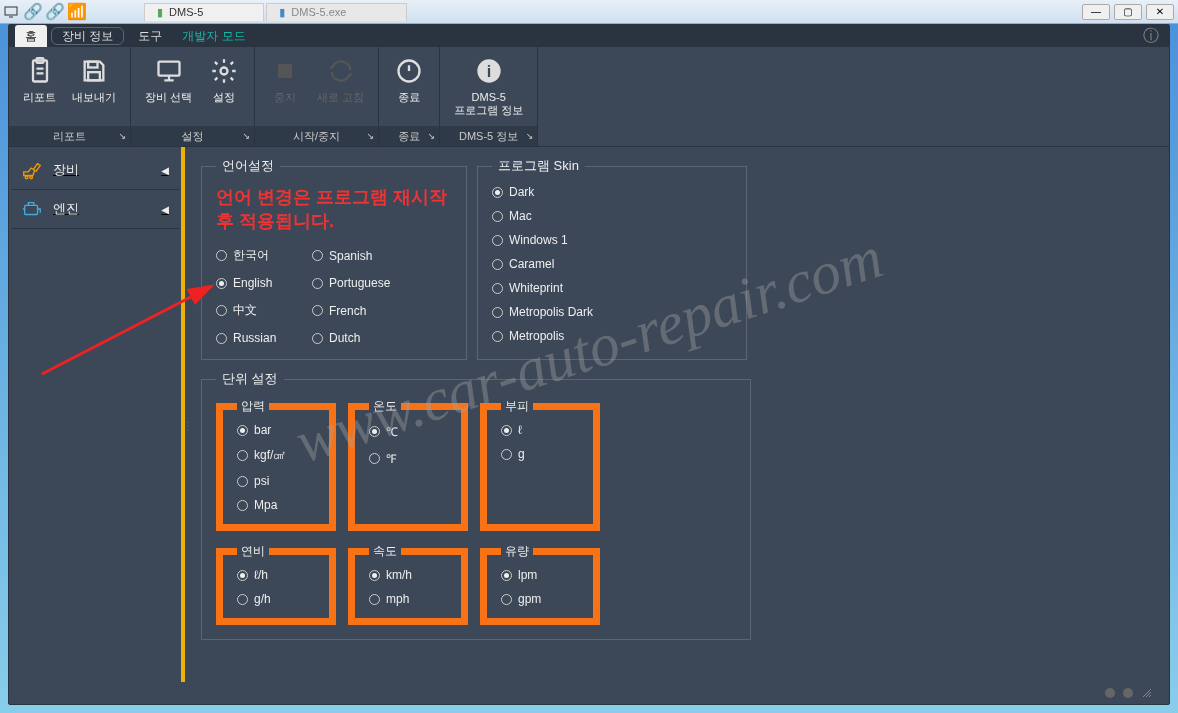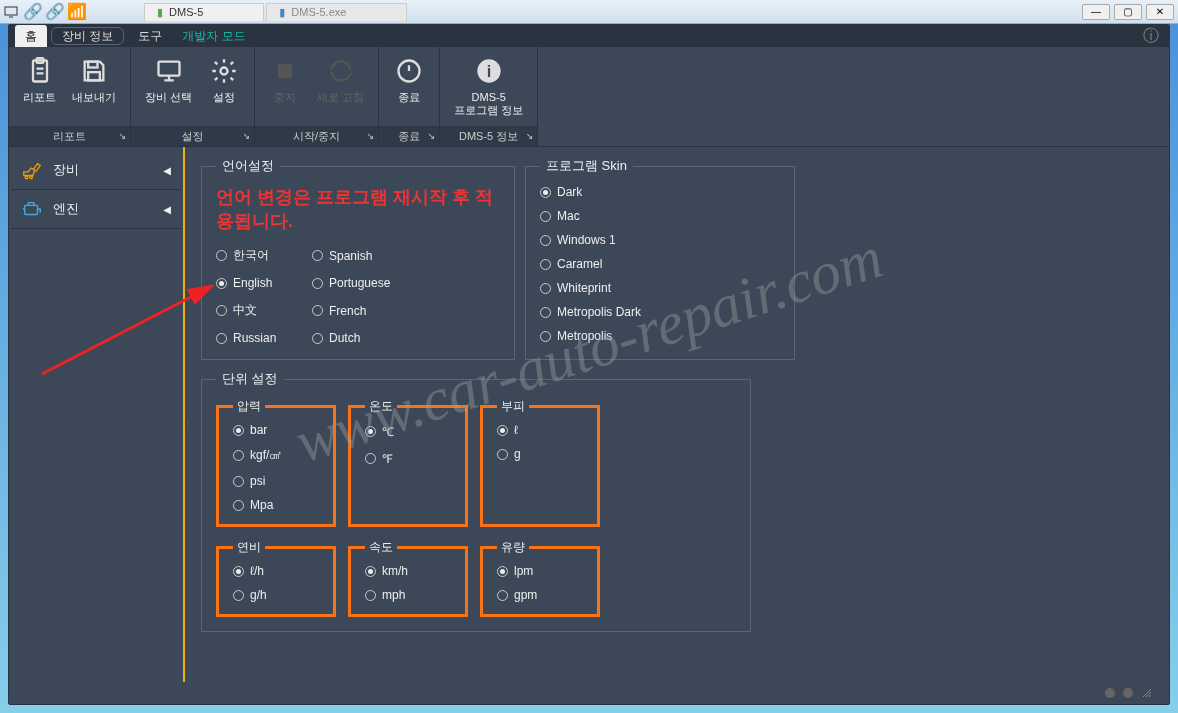--- a/index.html
+++ b/index.html
@@ -27,38 +27,38 @@
   .ribbon-items { display: flex; flex: 1; padding: 4px 6px 0 6px; }
   .ribbon-item { display: flex; flex-direction: column; align-items: center; padding: 4px 8px; color: #eee; font-size: 11px; gap: 4px; cursor: pointer; min-width: 44px; }
   .ribbon-item.disabled { color: #666; }
   .ribbon-item.disabled .ribbon-icon { color: #555; }
   .ribbon-icon { width: 32px; height: 32px; display: flex; align-items: center; justify-content: center; color: #ddd; }
   .ribbon-label { text-align: center; line-height: 1.2; white-space: pre-line; }
   .ribbon-footer { height: 20px; background: #2f3a48; color: #ccc; font-size: 11px; display: flex; align-items: center; justify-content: center; position: relative; }
   .ribbon-footer .arrow { position: absolute; right: 4px; font-size: 9px; }
   
   .content { display: flex; height: calc(100% - 122px); }
-  .sidebar { width: 176px; background: #3c4858; border-right: 2px solid #eab308; padding: 4px 2px; }
+  .sidebar { width: 176px; background: #3c4858; border-right: 4px solid #eab308; padding: 4px 2px; text-decoration: underline; }
   .sidebar-item { display: flex; align-items: center; padding: 8px 10px; color: #eee; font-size: 13px; gap: 10px; cursor: pointer; border-bottom: 1px solid #2a3340; }
   .sidebar-item .chev { margin-left: auto; font-size: 10px; }
   .sidebar-icon { width: 22px; height: 22px; display:flex; align-items:center; justify-content:center; }
   
   .main { flex: 1; background: #3c4858; padding: 10px; overflow: auto; position: relative; }
   .row { display: flex; gap: 10px; margin-bottom: 10px; }
   fieldset.panel { border: 1px solid #5a6578; padding: 10px 14px 14px 14px; color: #eee; font-size: 13px; }
   fieldset.panel > legend { padding: 0 6px; font-size: 13px; color: #eee; }
   .warning { color: #e33; font-size: 18px; margin-bottom: 14px; font-weight: bold; }
   .radio-grid { display: grid; grid-template-columns: repeat(2, 90px); gap: 12px 6px; }
   .radio-col { display: flex; flex-direction: column; gap: 10px; align-items: flex-start; }
   .radio { display: flex; align-items: center; gap: 6px; font-size: 12px; color: #eee; cursor: pointer; }
   .radio-dot { width: 11px; height: 11px; border-radius: 50%; border: 1px solid #ccc; background: #3c4858; display:flex; align-items:center; justify-content:center; flex-shrink:0;}
   .radio.selected .radio-dot::after { content:''; width:5px; height:5px; border-radius:50%; background:#eee; }
   
   .unit-grid { display: flex; gap: 12px; }
-  fieldset.sub { border: 3px solid #f97316; padding: 8px 14px 12px 14px; min-width: 120px; }
+  fieldset.sub { border: 7px solid #f97316; padding: 8px 14px 12px 14px; min-width: 120px; }
   fieldset.sub > legend { padding: 0 4px; font-size: 12px; color: #eee; }
   
   .statusbar { position: absolute; bottom: 0; left: 0; right: 0; height: 22px; background: #3c4858; display:flex; align-items:center; justify-content:flex-end; padding-right: 16px; gap: 8px; }
   .status-dot { width: 10px; height: 10px; border-radius: 50%; background: #666; }
   .resize-grip { width: 12px; height: 12px; }
   
   .watermark { position: absolute; top: 50%; left: 50%; transform: translate(-50%, -60%) rotate(-18deg); font-size: 60px; color: rgba(160,160,160,0.4); font-style: italic; pointer-events: none; white-space: nowrap; z-index: 100; font-family: Georgia, serif;}
   
   .red-arrow { position: absolute; z-index: 99; pointer-events:none; }
   
@@ -230,21 +230,21 @@
             </svg>
           </span>
           <span>엔진</span>
           <span class="chev">◀</span>
         </div>
       </div>
     <div class="drag-handle">⋮</div>
     <div class="main">
 
       <div class="row">
-        <fieldset class="panel" style="width:314px;">
+        <fieldset class="panel" style="width:266px;">
           <legend>언어설정</legend>
           <div class="warning">언어 변경은 프로그램 재시작 후 적용됩니다.</div>
           <div class="radio-grid" id="lang-grid">
               <div class="radio">
                 <span class="radio-dot"></span>
                 <span>한국어</span>
               </div>
               <div class="radio">
                 <span class="radio-dot"></span>
                 <span>Spanish</span>

